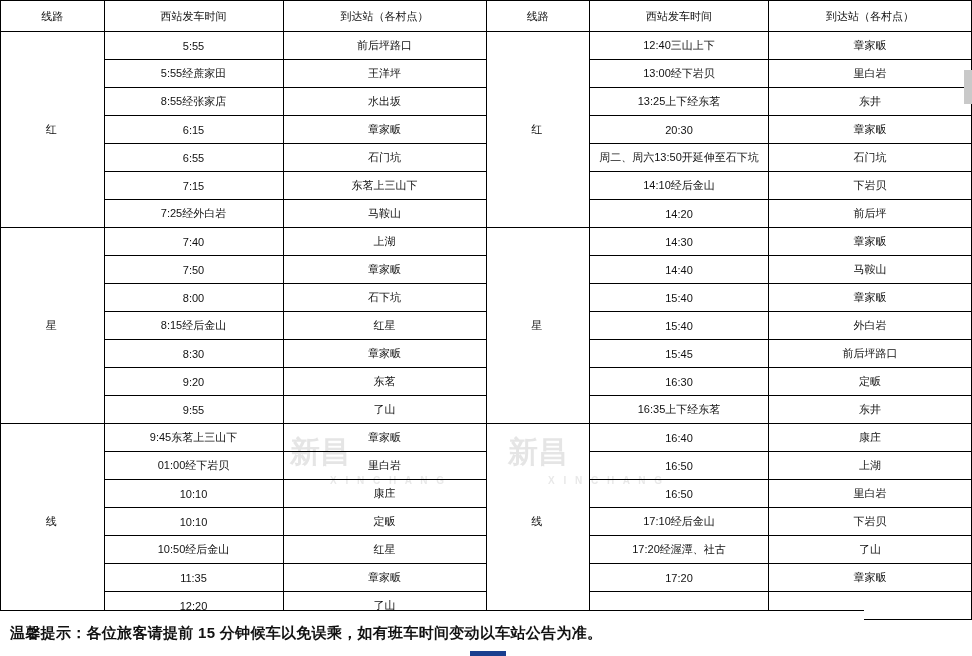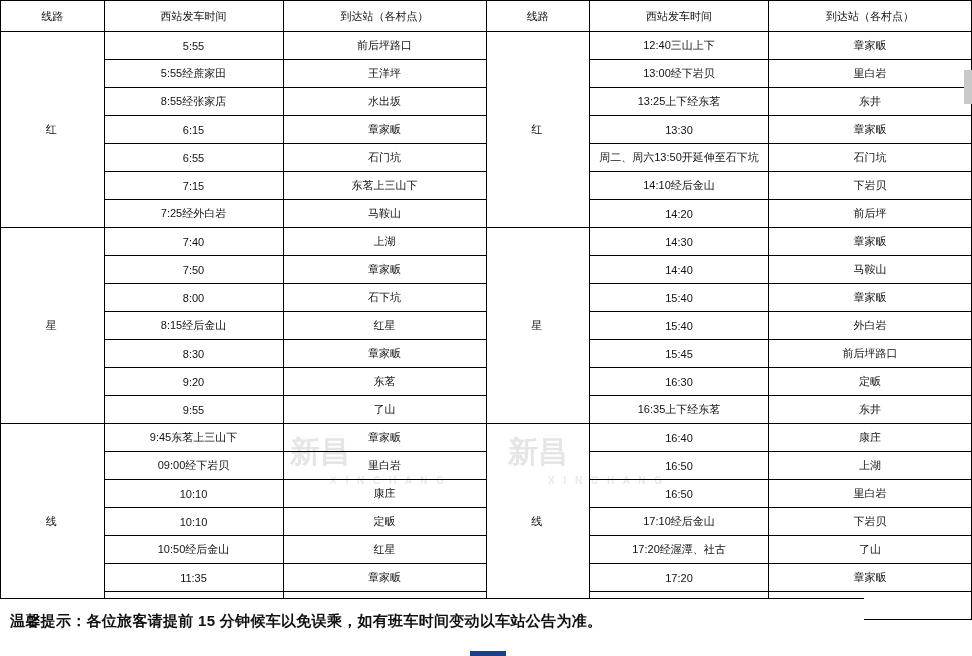--- a/index.html
+++ b/index.html
@@ -48,21 +48,21 @@
     letter-spacing: 2px;
     font-weight: normal;
     line-height: 1.2;
   }
   .time-col { width: 178px; }
   .dest-col { width: 202px; }
   tbody td { height: 27px; }
   .footer {
     position: absolute;
     left: 0;
-    bottom: 12px;
+    bottom: 0;
     width: 864px;
     height: 46px;
     border-top: 1px solid #000;
     box-sizing: border-box;
     display: flex;
     align-items: center;
     z-index: 3;
     background: #ffffff;
   }
   .footer-text {
@@ -153,21 +153,21 @@
       </tr>
       <tr>
         <td>8:55经张家店</td>
         <td>水出坂</td>
         <td>13:25上下经东茗</td>
         <td>东井</td>
       </tr>
       <tr>
         <td>6:15</td>
         <td>章家畈</td>
-        <td>13:30</td>
+        <td>20:30</td>
         <td>章家畈</td>
       </tr>
       <tr>
         <td>6:55</td>
         <td>石门坑</td>
         <td>周二、周六13:50开延伸至石下坑</td>
         <td>石门坑</td>
       </tr>
       <tr>
         <td>7:15</td>
@@ -229,21 +229,21 @@
 
       <tr>
         <td class="route-cell" rowspan="7">线</td>
         <td>9:45东茗上三山下</td>
         <td>章家畈</td>
         <td class="route-cell" rowspan="7">线</td>
         <td>16:40</td>
         <td>康庄</td>
       </tr>
       <tr>
-        <td>09:00经下岩贝</td>
+        <td>01:00经下岩贝</td>
         <td>里白岩</td>
         <td>16:50</td>
         <td>上湖</td>
       </tr>
       <tr>
         <td>10:10</td>
         <td>康庄</td>
         <td>16:50</td>
         <td>里白岩</td>
       </tr>

